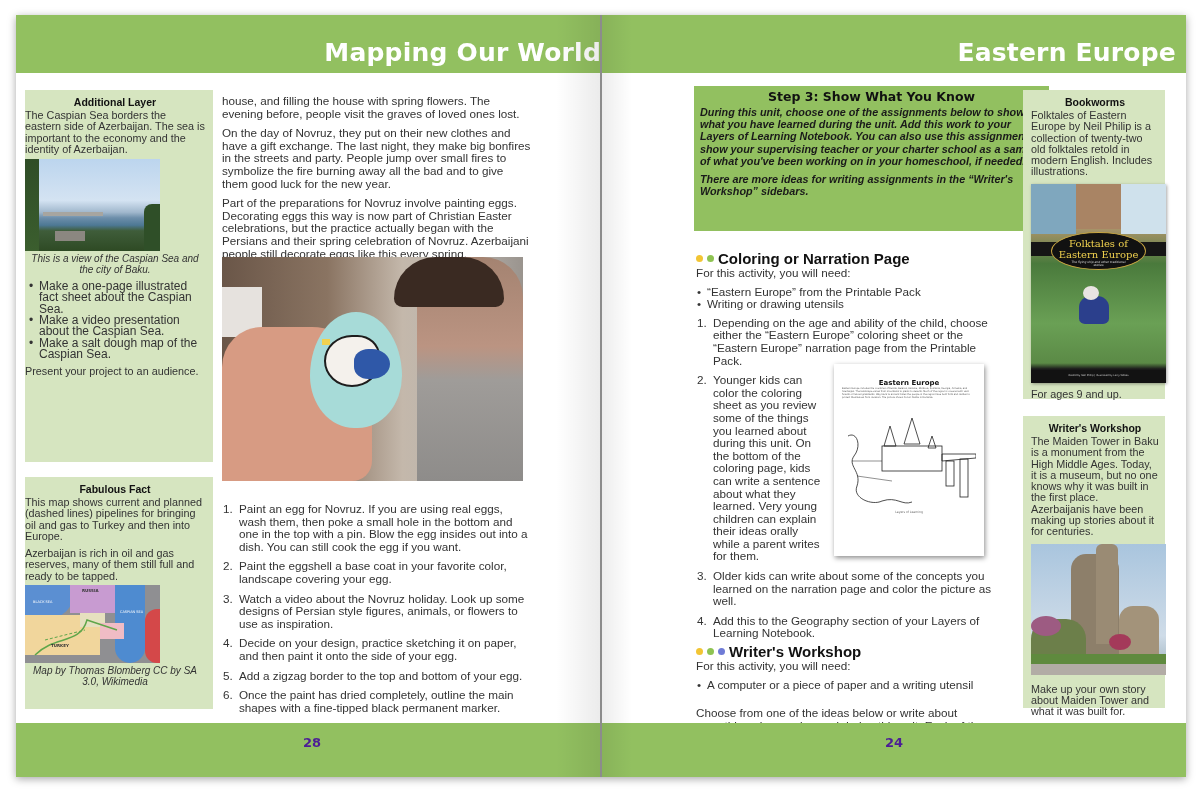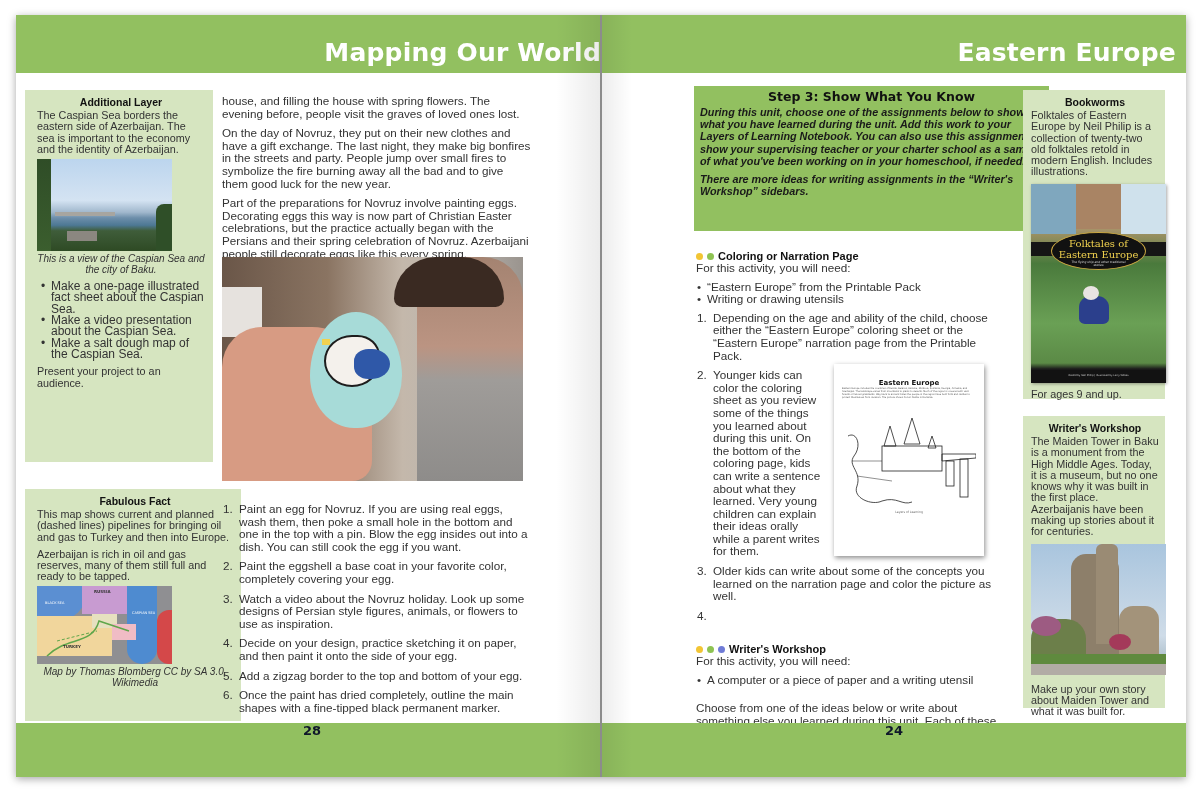--- a/index.html
+++ b/index.html
@@ -17,26 +17,26 @@
   .gutter-shade-r { position: absolute; left: 586px; top: 0; width: 30px; height: 762px;
       background: linear-gradient(to left, rgba(0,0,0,0), rgba(0,0,0,0.07)); z-index: 4; pointer-events:none; }
 
   .header { position: absolute; left: 0; top: 0; width: 585px; height: 58px; background: #92c060; }
   .header h1 { position: absolute; top: 23px; width: 100%; text-align: right;
       font-family: "DejaVu Sans", sans-serif; font-weight: bold; font-size: 25px; color: #fff; letter-spacing: 0.2px; }
   .page.left .header h1 { left: 0; padding-left: 35px; }
   .page.right .header h1 { left: 0; padding-right: 10px; }
 
   .footer { position: absolute; left: 0; bottom: 0; width: 585px; height: 54px; background: #92c060; }
-  .footer .num { position: absolute; top: 0; font-family: "DejaVu Sans", sans-serif; font-weight: bold;
-      font-size: 13px; color: #0f172a; }
+  .footer .num { position: absolute; top: 12px; font-family: "DejaVu Sans", sans-serif; font-weight: bold;
+      font-size: 13px; color: #4c1d95; }
   .page.left .footer .num { left: 287px; }
   .page.right .footer .num { left: 284px; }
 
-  .sidebar { position: absolute; background: #d6e5c0; padding: 6px 8px 6px 12px; }
+  .sidebar { position: absolute; background: #d6e5c0; padding: 6px 8px 6px 0; }
   .sidebar h3 { font-family: "Liberation Sans", sans-serif; font-weight: bold; font-size: 10.5px; text-align: center; color: #111; margin-bottom: 2px; }
   .sidebar p { font-family: "Liberation Sans", sans-serif; font-size: 10.8px; line-height: 11.3px; color: #333; margin-bottom: 6px; }
   .sidebar .cap { font-style: italic; text-align: center; font-size: 10px; line-height: 11px; margin: 2px 0 6px; }
   .sidebar ul { list-style: none; margin: 0 0 6px 0; }
   .sidebar ul li { font-family: "Liberation Sans", sans-serif; font-size: 12px; line-height: 11.3px; color: #333;
       padding-left: 14px; position: relative; }
   .sidebar ul li::before { content: "•"; position: absolute; left: 4px; top: 0; }
 
   .body-text { font-family: "Liberation Sans", sans-serif; font-size: 11.7px; line-height: 12.6px; color: #333; }
   .body-text p { margin-bottom: 7px; }
@@ -49,21 +49,21 @@
   .ulist { list-style: none; }
   .ulist li { position: relative; padding-left: 11px; font-family: "Liberation Sans", sans-serif; font-size: 11.7px; line-height: 12.6px; color: #333; }
   .ulist li::before { content: "•"; position: absolute; left: 1px; top: 0; }
 
   .photo { position: absolute; overflow: hidden; }
 
   .stepbox { position: absolute; left: 93px; top: 71px; width: 355px; height: 145px; background: #92c060; padding: 3px 6px; }
   .stepbox h2 { font-family: "DejaVu Sans", sans-serif; font-weight: bold; font-size: 12.5px; text-align: center; color: #111; margin-bottom: 2px; }
   .stepbox p { font-family: "Liberation Sans", sans-serif; font-style: italic; font-weight: bold; font-size: 10.8px; line-height: 12.2px; color: #1a1a1a; margin-bottom: 6px; }
 
-  .act-title { display: flex; align-items: center; font-family: "Liberation Sans", sans-serif; font-weight: bold; font-size: 11px; color: #111; }
+  .act-title { display: flex; align-items: center; font-family: "Liberation Sans", sans-serif; font-weight: bold; font-size: 15px; color: #111; }
   .dot { display: inline-block; width: 7px; height: 7px; border-radius: 50%; margin-right: 4px; }
   .dot.y { background: #f2c534; } .dot.g { background: #8ec352; } .dot.b { background: #6f7bd6; }
 </style>
 </head>
 <body>
 
 <div class="spread">
 
   <div class="page left">
     <div class="header">
@@ -81,21 +81,21 @@
       </div>
       <p class="cap">This is a view of the Caspian Sea and the city of Baku.</p>
       <ul>
         <li>Make a one-page illustrated fact sheet about the Caspian Sea.</li>
         <li>Make a video presentation about the Caspian Sea.</li>
         <li>Make a salt dough map of the Caspian Sea.</li>
       </ul>
       <p>Present your project to an audience.</p>
     </div>
 
-    <div class="sidebar" style="left:9px; top:462px; width:216px; height:232px;margin-top:12px;">
+    <div class="sidebar" style="left:9px; top:462px; width:188px; height:232px;">
       <h3>Fabulous Fact</h3>
       <p>This map shows current and planned (dashed lines) pipelines for bringing oil and gas to Turkey and then into Europe.</p>
       <p>Azerbaijan is rich in oil and gas reserves, many of them still full and ready to be tapped.</p>
       <div style="width:135px; height:78px; margin-top:-3px; position:relative; overflow:hidden; background:#8f8f92;">
         <div style="position:absolute;left:0;top:0;width:50px;height:35px;background:#5b8fd2;border-radius:0 0 30px 0;"></div>
         <div style="position:absolute;left:45px;top:0;width:60px;height:28px;background:#c89bd1;"></div>
         <div style="position:absolute;left:90px;top:0;width:30px;height:78px;background:#4e8bd0;border-radius:0 0 20px 20px;"></div>
         <div style="position:absolute;left:120px;top:24px;width:15px;height:54px;background:#d44849;border-radius:12px 0 0 12px;"></div>
         <div style="position:absolute;left:0;top:30px;width:75px;height:40px;background:#f1d69c;"></div>
         <div style="position:absolute;left:55px;top:28px;width:25px;height:14px;background:#e6e0bf;"></div>
@@ -124,21 +124,21 @@
       <div style="position:absolute;left:172px;top:0;width:110px;height:50px;background:#3a2a22;border-radius:50px 50px 10px 10px;"></div>
       <div style="position:absolute;left:0;top:70px;width:150px;height:154px;background:#d79b83;border-radius:40px 60px 20px 0;"></div>
       <div style="position:absolute;left:88px;top:55px;width:92px;height:116px;background:#a7dbd8;border-radius:50% 50% 48% 48% / 55% 55% 45% 45%;"></div>
       <div style="position:absolute;left:102px;top:78px;width:56px;height:52px;background:#f4f1ec;border:2px solid #1d1d1d;border-radius:50% 40% 50% 50%;"></div>
       <div style="position:absolute;left:132px;top:92px;width:36px;height:30px;background:#2f58a8;border-radius:40% 50% 50% 40%;"></div>
       <div style="position:absolute;left:100px;top:82px;width:8px;height:6px;background:#f1d14e;"></div>
     </div>
 
     <ol class="olist" style="position:absolute; left:206px; top:488px; width:310px;">
       <li><span class="n">1.</span><span>Paint an egg for Novruz. If you are using real eggs, wash them, then poke a small hole in the bottom and one in the top with a pin. Blow the egg insides out into a dish. You can still cook the egg if you want.</span></li>
-      <li><span class="n">2.</span><span>Paint the eggshell a base coat in your favorite color, completely covering your egg.</span></li>
+      <li><span class="n">2.</span><span>Paint the eggshell a base coat in your favorite color, landscape covering your egg.</span></li>
       <li><span class="n">3.</span><span>Watch a video about the Novruz holiday. Look up some designs of Persian style figures, animals, or flowers to use as inspiration.</span></li>
       <li><span class="n">4.</span><span>Decide on your design, practice sketching it on paper, and then paint it onto the side of your egg.</span></li>
       <li><span class="n">5.</span><span>Add a zigzag border to the top and bottom of your egg.</span></li>
       <li><span class="n">6.</span><span>Once the paint has dried completely, outline the main shapes with a fine-tipped black permanent marker.</span></li>
     </ol>
 
     <div class="footer">
       <span class="num">28</span>
     </div>
   </div>
@@ -165,21 +165,21 @@
         <li>“Eastern Europe” from the Printable Pack</li>
         <li>Writing or drawing utensils</li>
       </ul>
       <ol class="olist">
         <li><span class="n">1.</span><span>Depending on the age and ability of the child, choose either the “Eastern Europe” coloring sheet or the “Eastern Europe” narration page from the Printable Pack.</span></li>
         <li style="width:125px;"><span class="n">2.</span><span>Younger kids can color the coloring sheet as you review some of the things you learned about during this unit. On the bottom of the coloring page, kids can write a sentence about what they learned. Very young children can explain their ideas orally while a parent writes for them.</span></li>
         <li>
             <span class="n">3.</span>
             <span style="display:block;">Older kids can write about some of the concepts you learned on the narration page and color the picture as well.</span>
           </li>
-        <li><span class="n">4.</span></li>
+        <li><span class="n">4.</span><span>Add this to the Geography section of your Layers of Learning Notebook.</span></li>
       </ol>
     </div>
 
     <div style="position:absolute; left:233px; top:349px; width:150px; height:192px; background:#fff; box-shadow:1px 2px 5px rgba(0,0,0,0.45); padding:15px 8px 0;">
       <div style="font-size:7px;font-weight:bold;text-align:center;color:#111;">Eastern Europe</div>
       <div style="font-size:2.3px;line-height:2.9px;color:#555;margin-top:1px;">Eastern Europe includes the countries of Russia, Belarus, Ukraine, Moldova, Romania, Georgia, Armenia, and Azerbaijan. The landscape varies from mountains to plains to deserts. Much of the region is covered with vast forests or fenced grasslands. Way back to ancient times the people in the region have built forts and castles to protect themselves from invasion. The picture shows Corvin Castle in Romania.</div>
       <svg width="134" height="110" style="margin-top:6px;">
         <path d="M6 30 C 15 25, 20 40, 12 50 C 5 60, 20 65, 15 80 C 10 92, 30 100, 40 95 C 55 90, 60 100, 70 96" stroke="#222" stroke-width="0.8" fill="none"></path>
         <path d="M10 55 L 40 55 M 15 70 L 50 75" stroke="#222" stroke-width="0.5" fill="none"></path>
         <path d="M42 40 L 48 20 L 54 40 Z M 62 38 L 70 12 L 78 38 Z M 86 42 L 90 30 L 94 42 Z" stroke="#222" stroke-width="0.8" fill="none"></path>

